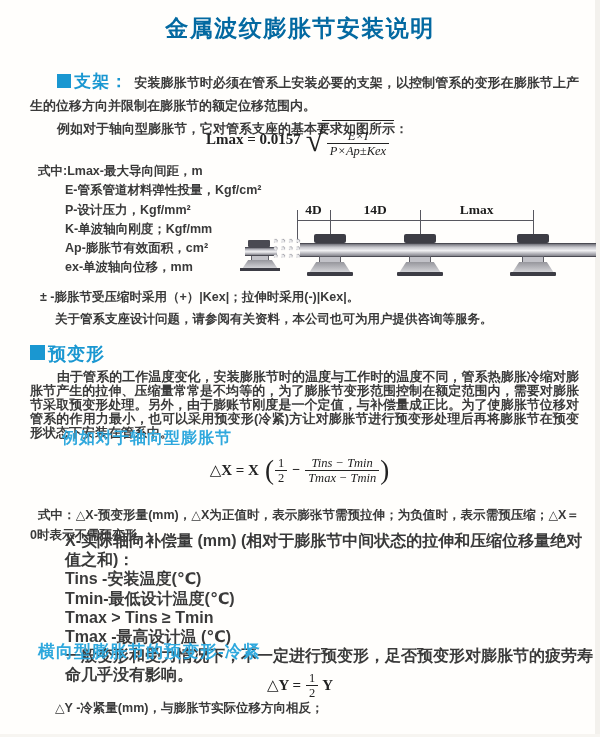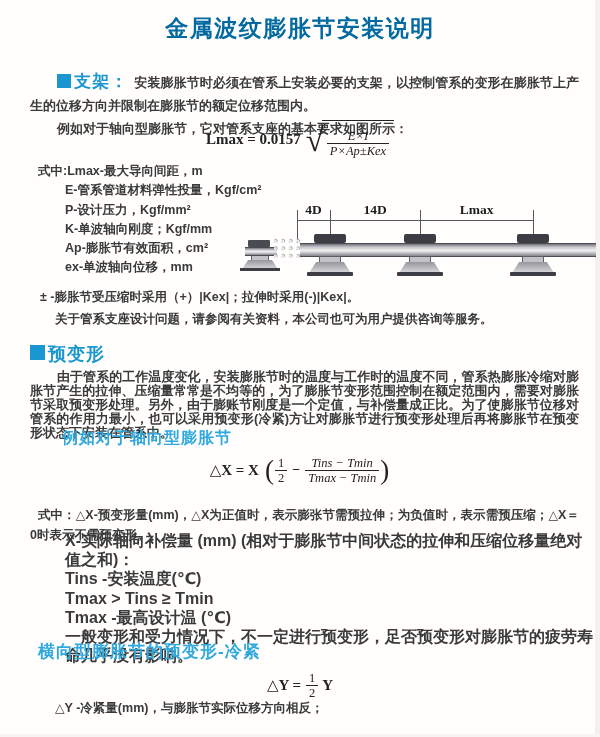--- a/index.html
+++ b/index.html
@@ -198,20 +198,21 @@
     <span class="den">Tmax − Tmin</span>
   </span>
   <span class="bigparen">)</span>
 </div>
 
 <p class="abs para p-axialnote">式中：△X-预变形量(mm)，△X为正值时，表示膨张节需预拉伸；为负值时，表示需预压缩；△X＝0时表示不需预变形。</p>
 
 <div class="abs axial-lines">
   <div>X-实际轴向补偿量 (mm) (相对于膨胀节中间状态的拉伸和压缩位移量绝对值之和)：</div>
   <div>Tins -安装温度(℃)</div>
+  <div>Tmin-最低设计温度(℃)</div>
   <div>Tmax &gt; Tins ≥ Tmin</div>
   <div>Tmax -最高设计温 (℃)</div>
   <div>一般变形和受力情况下，不一定进行预变形，足否预变形对膨胀节的疲劳寿命几乎没有影响。</div>
 </div>
 
 <div class="abs sub-header h-lateral">横向型膨胀节的预变形-冷紧</div>
 
 <div class="abs formula-row f3">
   <span class="f-prefix">△Y =</span>
   <span class="frac">

